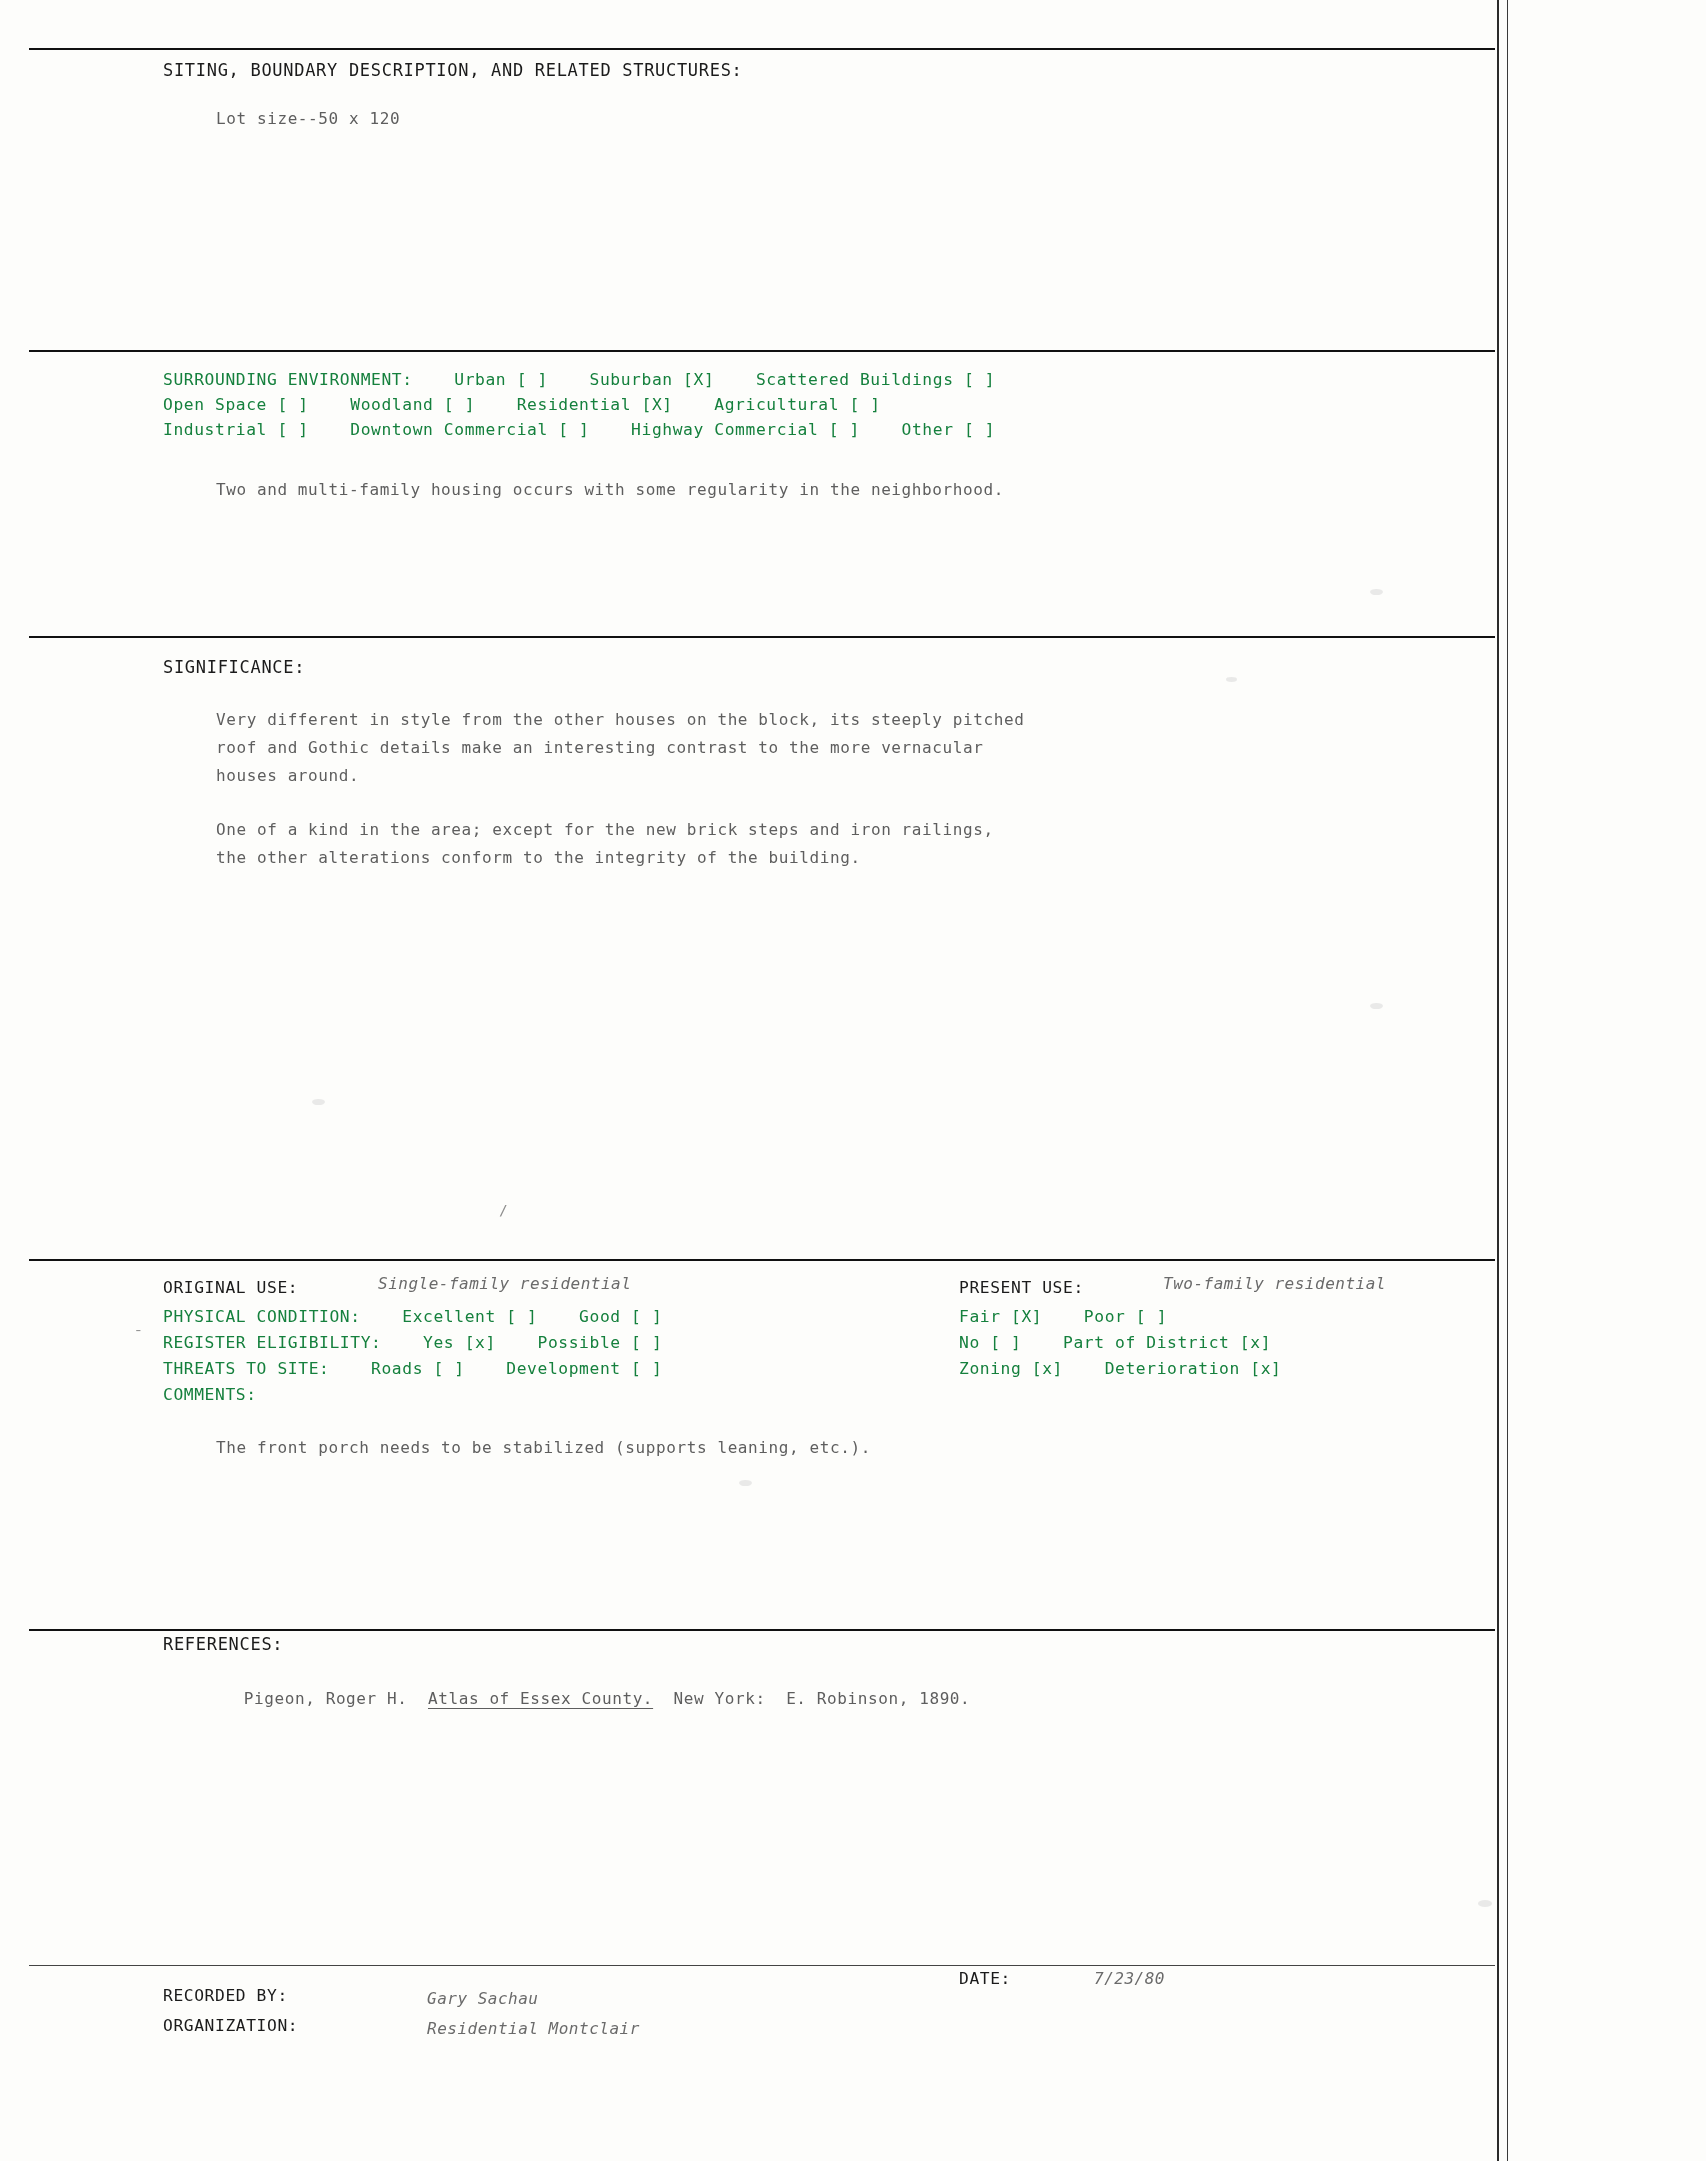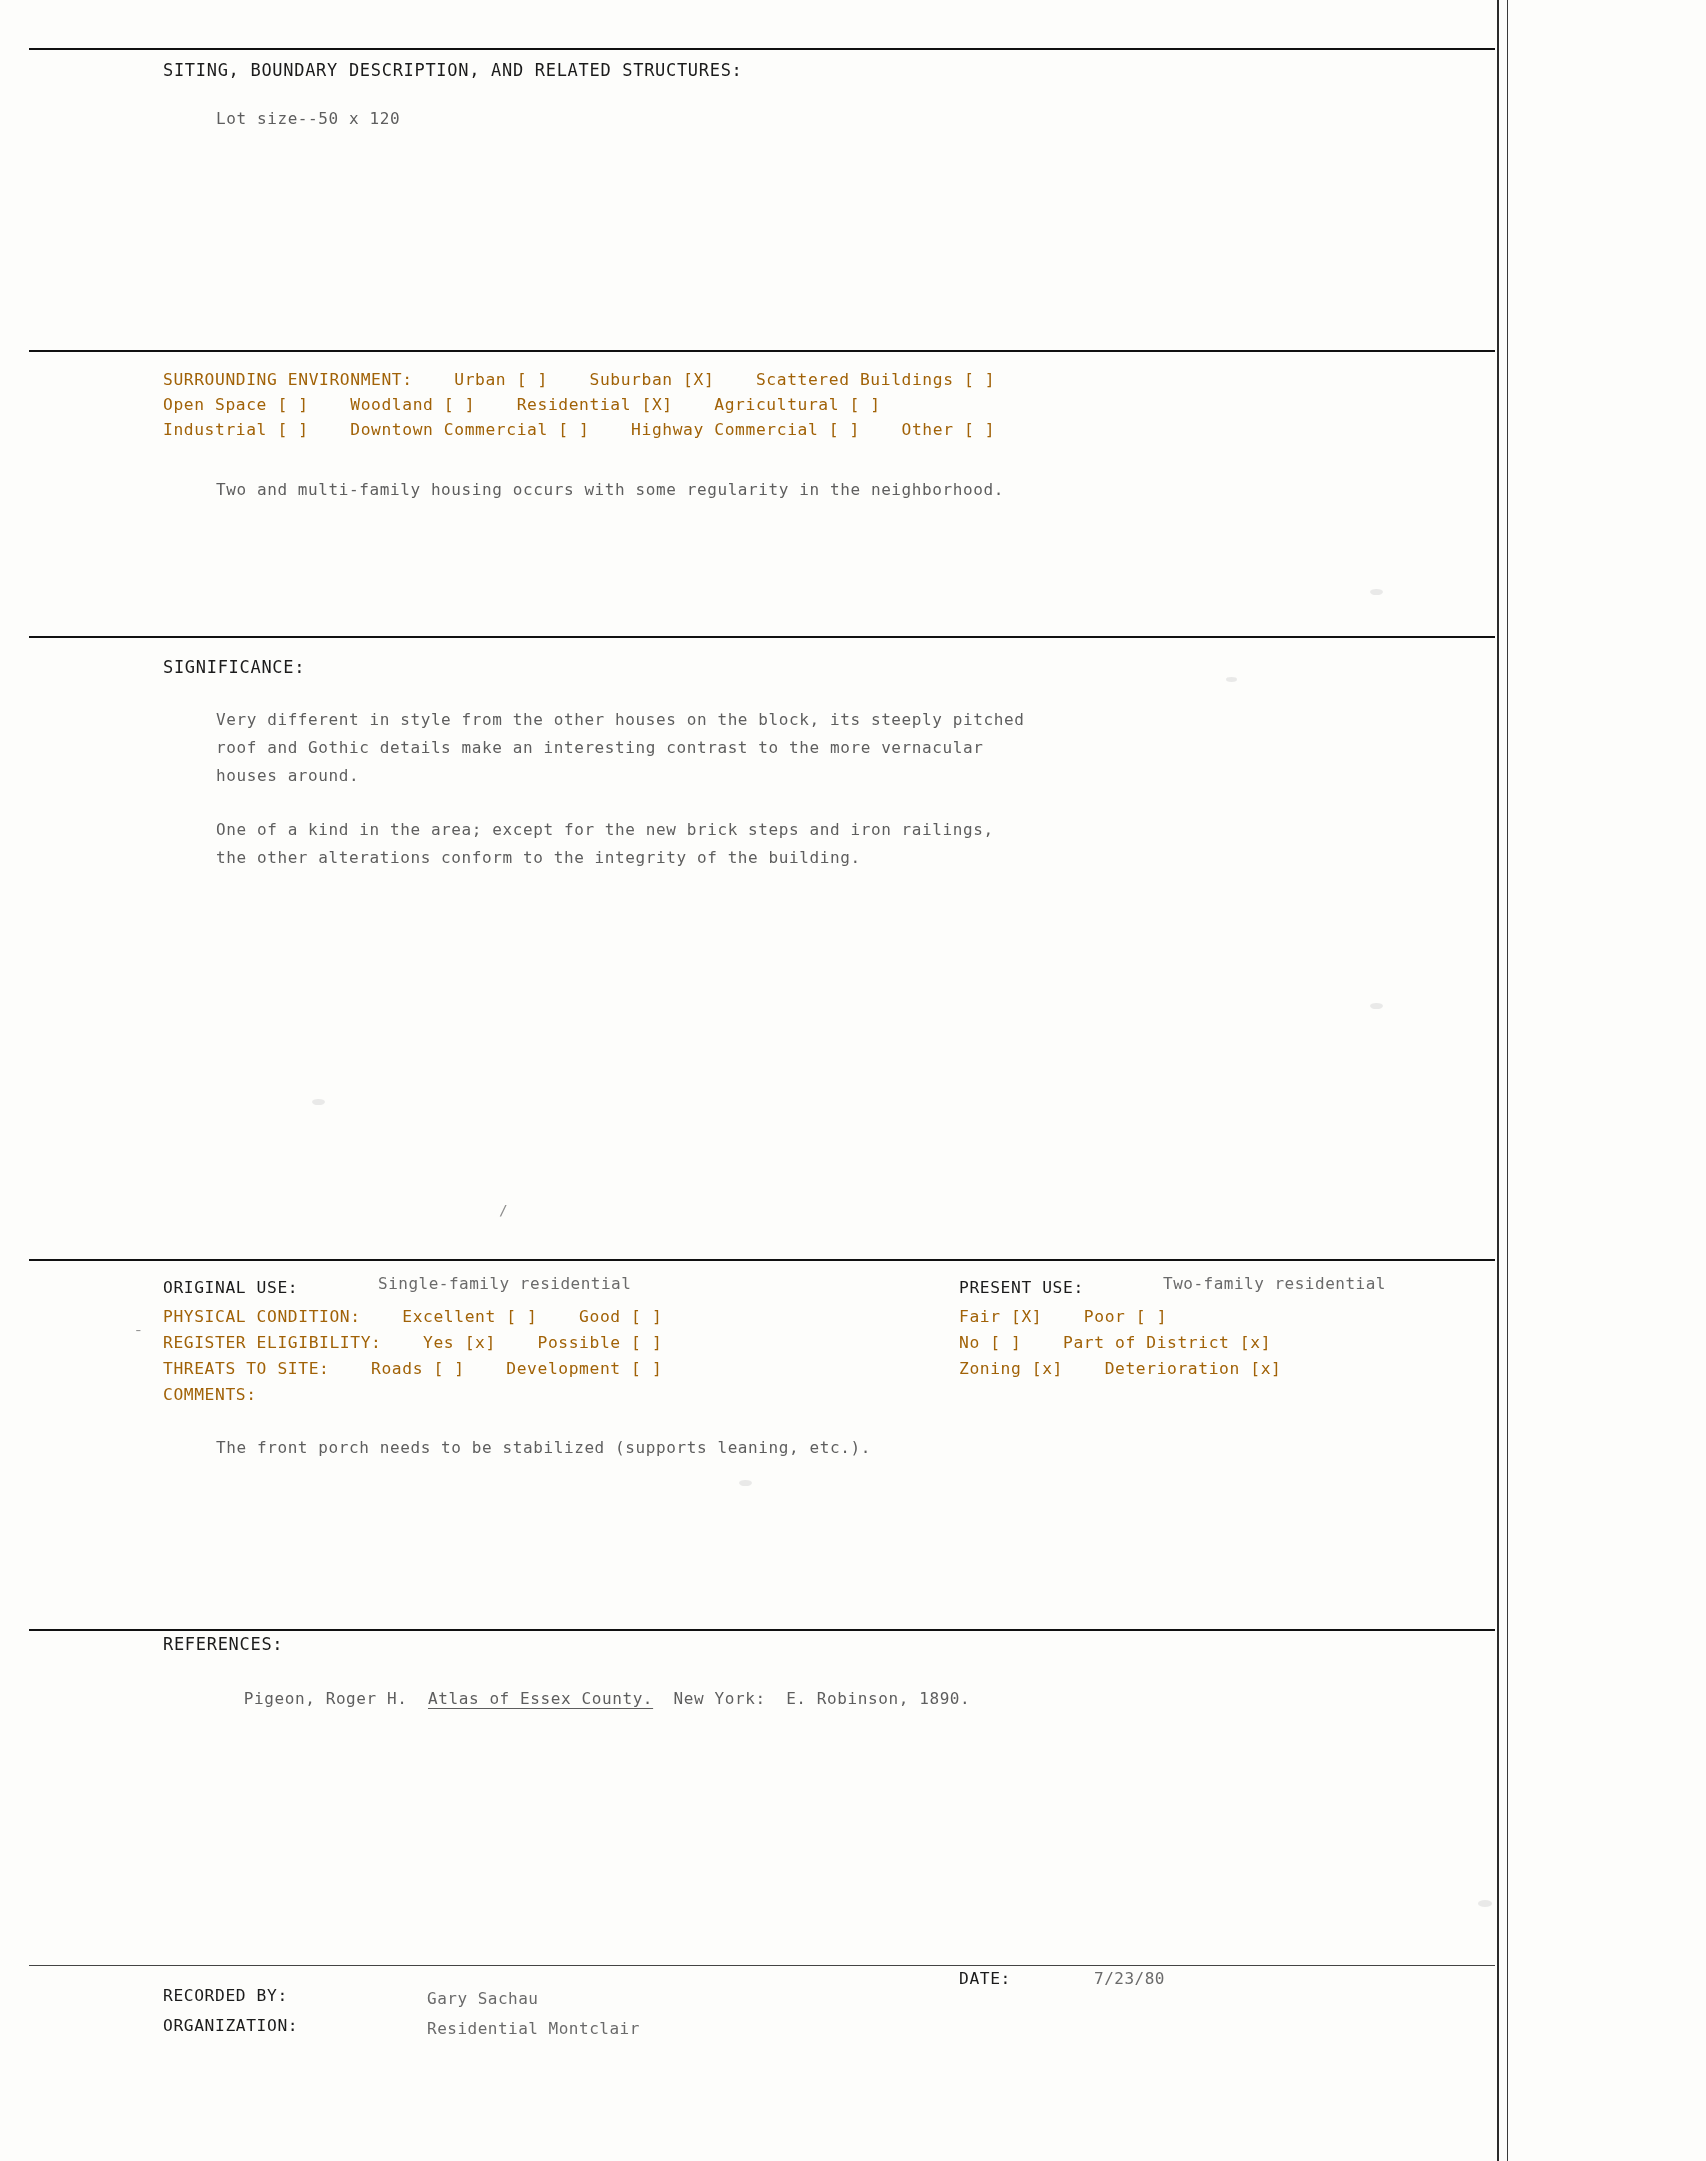--- a/index.html
+++ b/index.html
@@ -64,34 +64,35 @@
     color: #5e5e5e;
     white-space: pre;
   }
   .loose { line-height: 28px; }
 
   .checkline {
     font-size: 16.3px;
     letter-spacing: 0.6px;
     line-height: 25px;
     white-space: pre;
-    color: #a16207;
+    color: #15803d;
   }
 
   .field-label {
     font-size: 16.3px;
     letter-spacing: 0.6px;
     color: #1b1b1b;
     white-space: pre;
   }
   .field-value {
     font-size: 16px;
     letter-spacing: 0.5px;
     color: #6a6a6a;
     white-space: pre;
+    font-style: italic;
   }
 
   .underline-title {
     text-decoration: underline;
     text-underline-offset: 3.8px;
   }
 
   .smudge {
     position: absolute;
     background: #d8d8d8;

